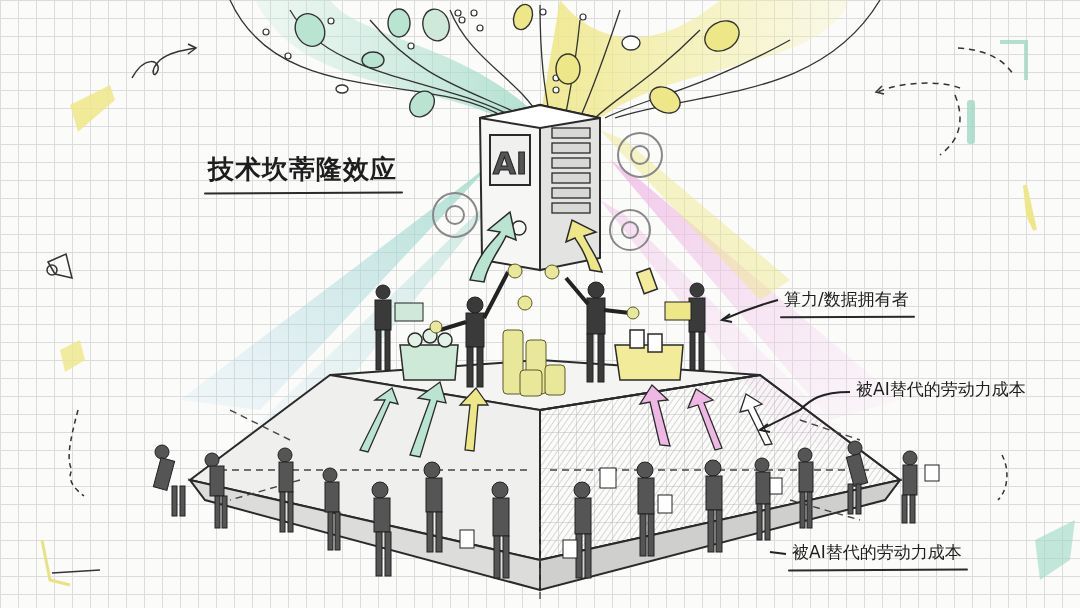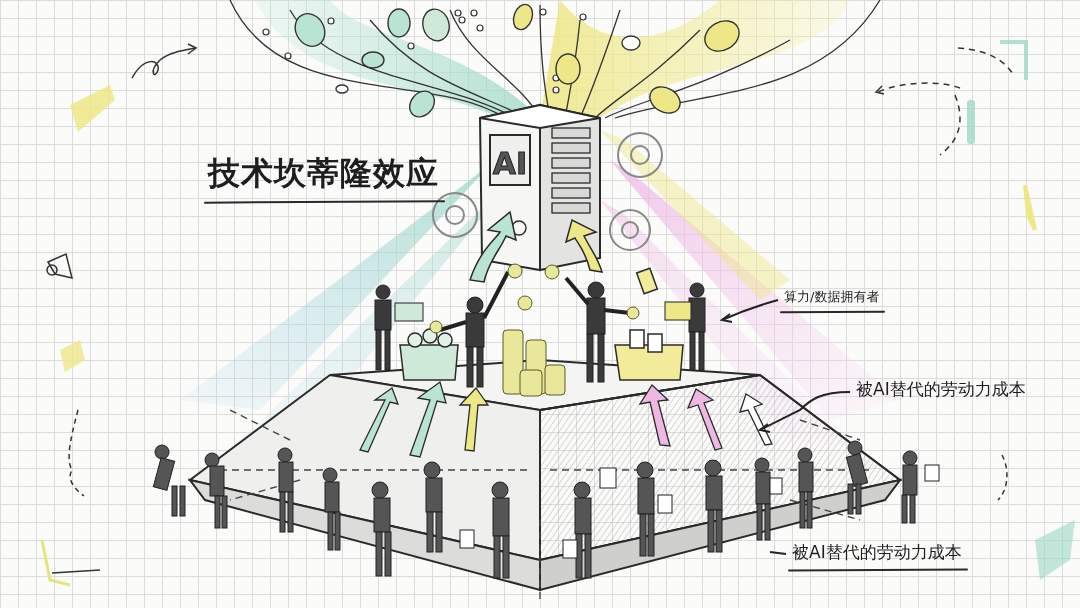--- a/index.html
+++ b/index.html
@@ -6,22 +6,22 @@
   body{width:1080px;height:608px;overflow:hidden;position:relative;
     background-color:#fbfbfa;
     background-image:
       linear-gradient(to right,#dcdcdc 1px,transparent 1px),
       linear-gradient(to bottom,#dcdcdc 1px,transparent 1px);
     background-size:18px 18px;
     font-family:"DejaVu Sans","Liberation Sans",sans-serif;}
   svg.scene{position:absolute;left:0;top:0;}
   .label{position:absolute;color:#1e1e1e;white-space:nowrap;}
   .label .ul{position:absolute;left:-4px;right:-6px;bottom:-7px;height:2px;background:#2a2a2a;border-radius:1px;transform:rotate(-0.3deg);}
-  #title{left:208px;top:152px;font-size:32px;font-weight:bold;letter-spacing:1px;}
-  #lab1{left:784px;top:288px;font-size:13px;}
+  #title{left:208px;top:152px;font-size:26px;font-weight:bold;letter-spacing:1px;}
+  #lab1{left:784px;top:288px;font-size:17px;}
   #lab2{left:856px;top:378px;font-size:17px;}
   #lab3{left:792px;top:541px;font-size:17px;}
 </style>
 </head>
 <body>
 
 <svg class="scene" width="1080" height="608" viewBox="0 0 1080 608">
   <defs>
     <linearGradient id="beamL" x1="1" y1="0" x2="0" y2="1">
       <stop offset="0" stop-color="#9fd9c6" stop-opacity=".8"></stop>

